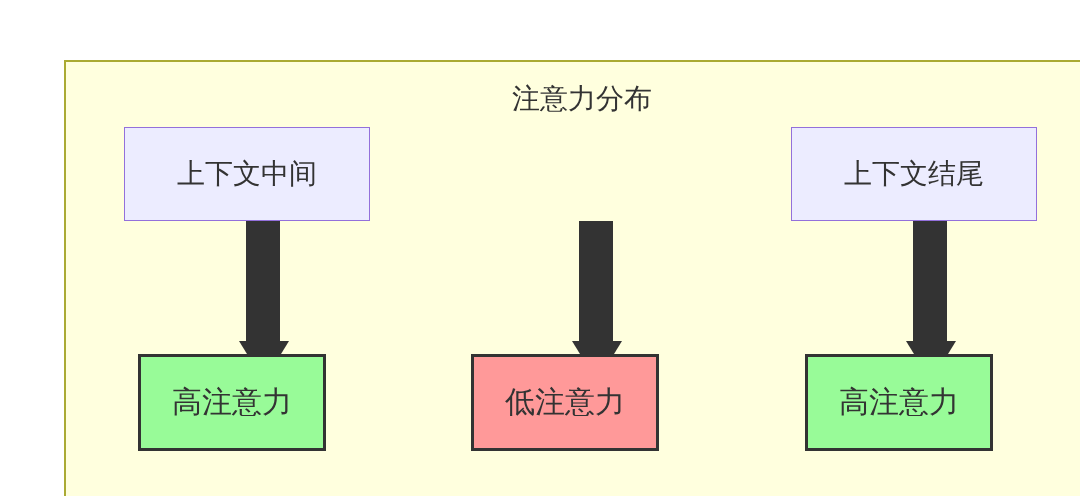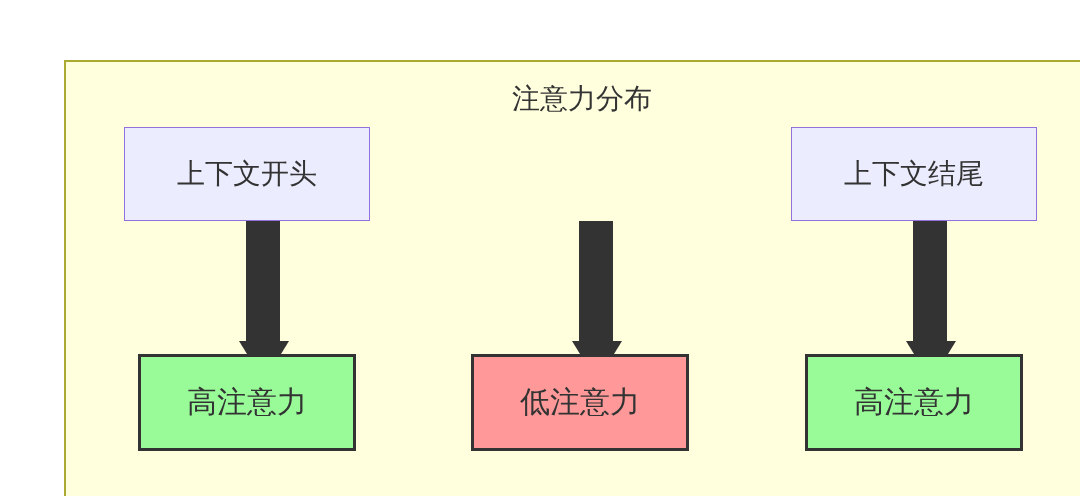--- a/index.html
+++ b/index.html
@@ -36,21 +36,21 @@
     text-align: center;
   }
   .node.source {
     top: 65px;
     width: 246px; height: 94px;
     border: 1.5px solid;
     font-size: 28px;
   }
   .node.result {
     top: 292px;
-    width: 218px; height: 97px;
+    width: 188px; height: 97px;
     border: 3px solid;
     font-size: 30px;
   }
   .src-1 { left: 58px; }
   .src-2 { left: 391px; }
   .src-3 { left: 725px; }
   .res-1 { left: 72px; }
   .res-2 { left: 405px; }
   .res-3 { left: 739px; }
   .arrow-line {
@@ -74,21 +74,21 @@
   .ah-3 { left: 840px; }
 </style>
 </head>
 <body>
 
 <div class="canvas">
   <div class="frame" style="background-color: rgb(255, 255, 222); border-color: rgb(170, 170, 51);">
 
     <div class="cluster-title" style="color: rgb(51, 51, 51);">注意力分布</div>
 
-    <div class="node source src-1" style="background-color: rgb(236, 236, 255); border-color: rgb(147, 112, 219); color: rgb(51, 51, 51);">上下文开头</div>
+    <div class="node source src-1" style="background-color: rgb(236, 236, 255); border-color: rgb(147, 112, 219); color: rgb(51, 51, 51);">上下文中间</div>
     <div class="arrow-line al-1" style="background-color: rgb(51, 51, 51);"></div>
     <div class="arrow-head ah-1" style="border-top-color: rgb(51, 51, 51);"></div>
     <div class="node result res-1" style="background-color: rgb(152, 251, 152); border-color: rgb(51, 51, 51); color: rgb(51, 51, 51);">高注意力</div>
 
     <div class="arrow-line al-2" style="background-color: rgb(51, 51, 51);"></div>
     <div class="arrow-head ah-2" style="border-top-color: rgb(51, 51, 51);"></div>
     <div class="node source src-3" style="background-color: rgb(236, 236, 255); border-color: rgb(147, 112, 219); color: rgb(51, 51, 51);">上下文结尾</div>
 
     <div class="node result res-2" style="background-color: rgb(255, 153, 153); border-color: rgb(51, 51, 51); color: rgb(51, 51, 51);">低注意力</div>
     <div class="arrow-line al-3" style="background-color: rgb(51, 51, 51);"></div>

